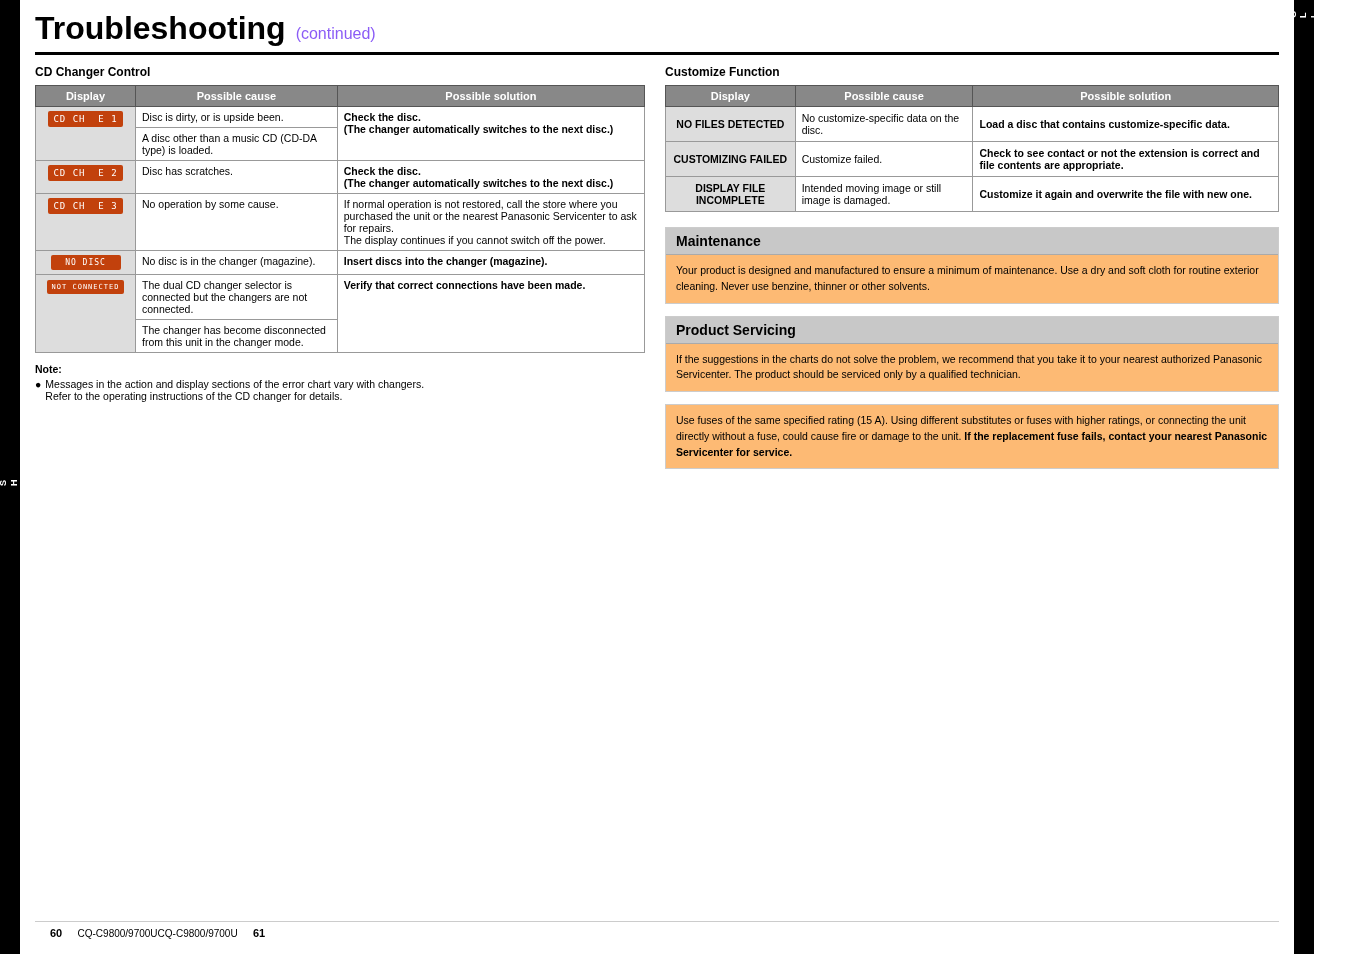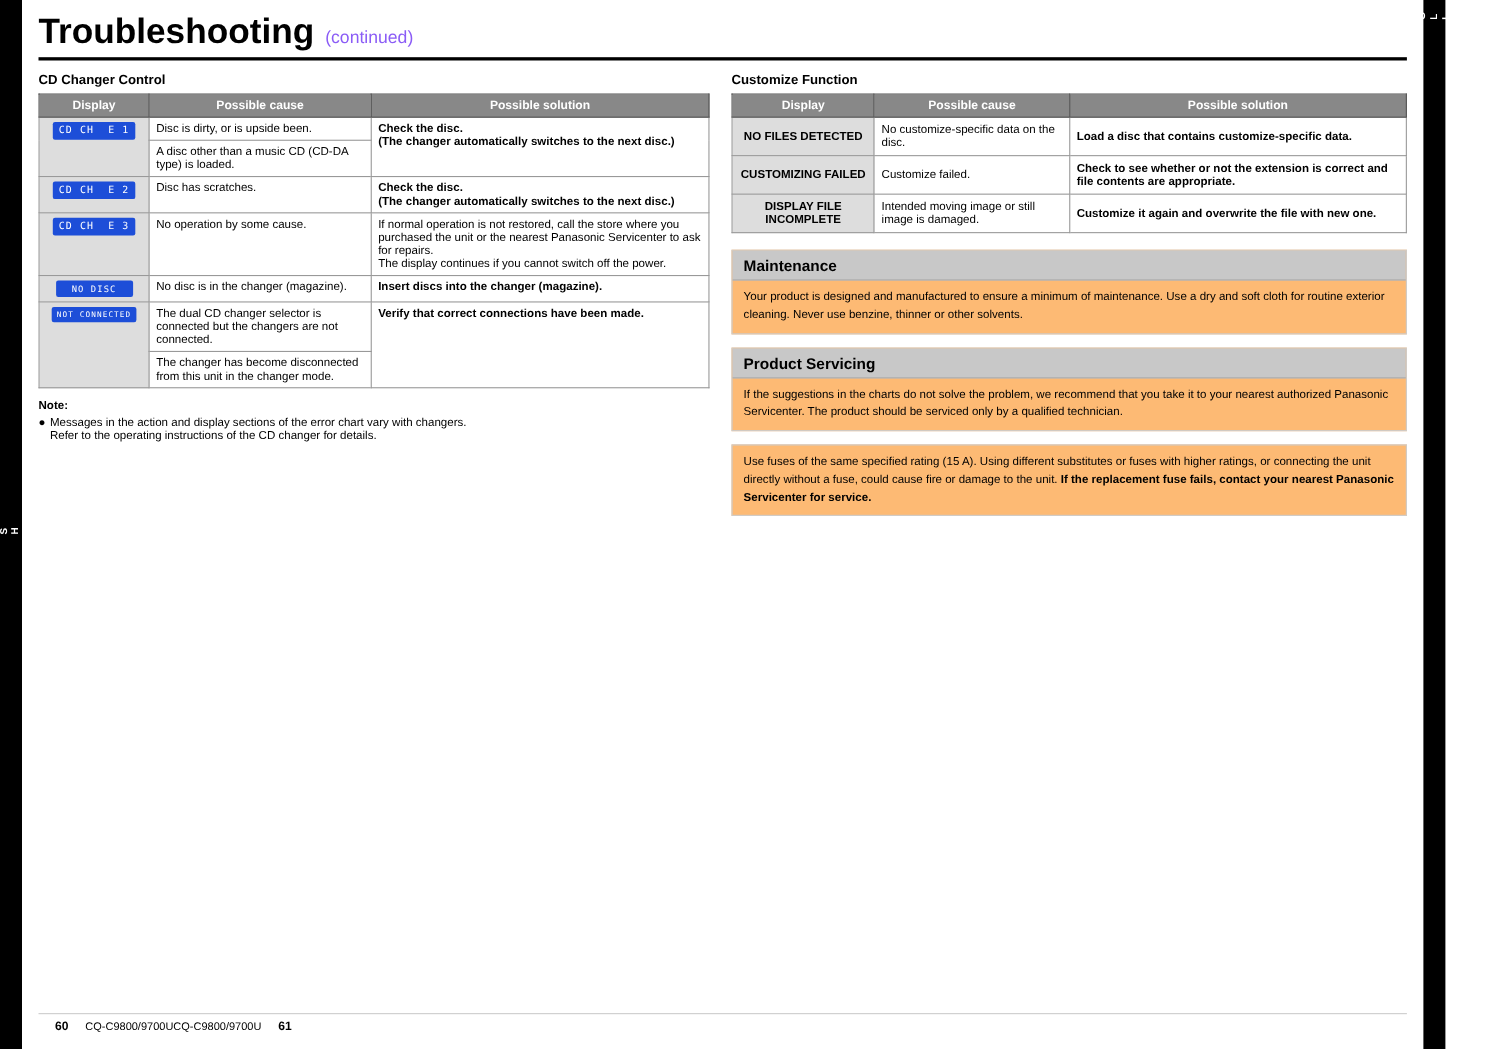--- a/index.html
+++ b/index.html
@@ -142,21 +142,21 @@
 
     .display-cell {
       width: 100px;
       background: #ddd;
       vertical-align: middle;
       text-align: center;
       padding: 6px 4px;
     }
 
     .display-box {
-      background: #1d4ed8;
+      background: #c2410c;
       color: #fff;
       font-size: 9px;
       padding: 3px 5px;
       border-radius: 2px;
       font-family: monospace;
       letter-spacing: 1px;
       display: inline-block;
       min-width: 70px;
       text-align: center;
     }
@@ -373,21 +373,21 @@
               <td>No customize-specific data on the disc.</td>
               <td>
                 <span class="bold-solution">Load a disc that contains customize-specific data.</span>
               </td>
             </tr>
 
             <tr>
               <td class="display-label">CUSTOMIZING FAILED</td>
               <td>Customize failed.</td>
               <td>
-                <span class="bold-solution">Check to see whether or not the extension is correct and file contents are appropriate.</span>
+                <span class="bold-solution">Check to see contact or not the extension is correct and file contents are appropriate.</span>
               </td>
             </tr>
 
             <tr>
               <td class="display-label">DISPLAY FILE INCOMPLETE</td>
               <td>Intended moving image or still image is damaged.</td>
               <td>
                 <span class="bold-solution">Customize it again and overwrite the file with new one.</span>
               </td>
             </tr>

